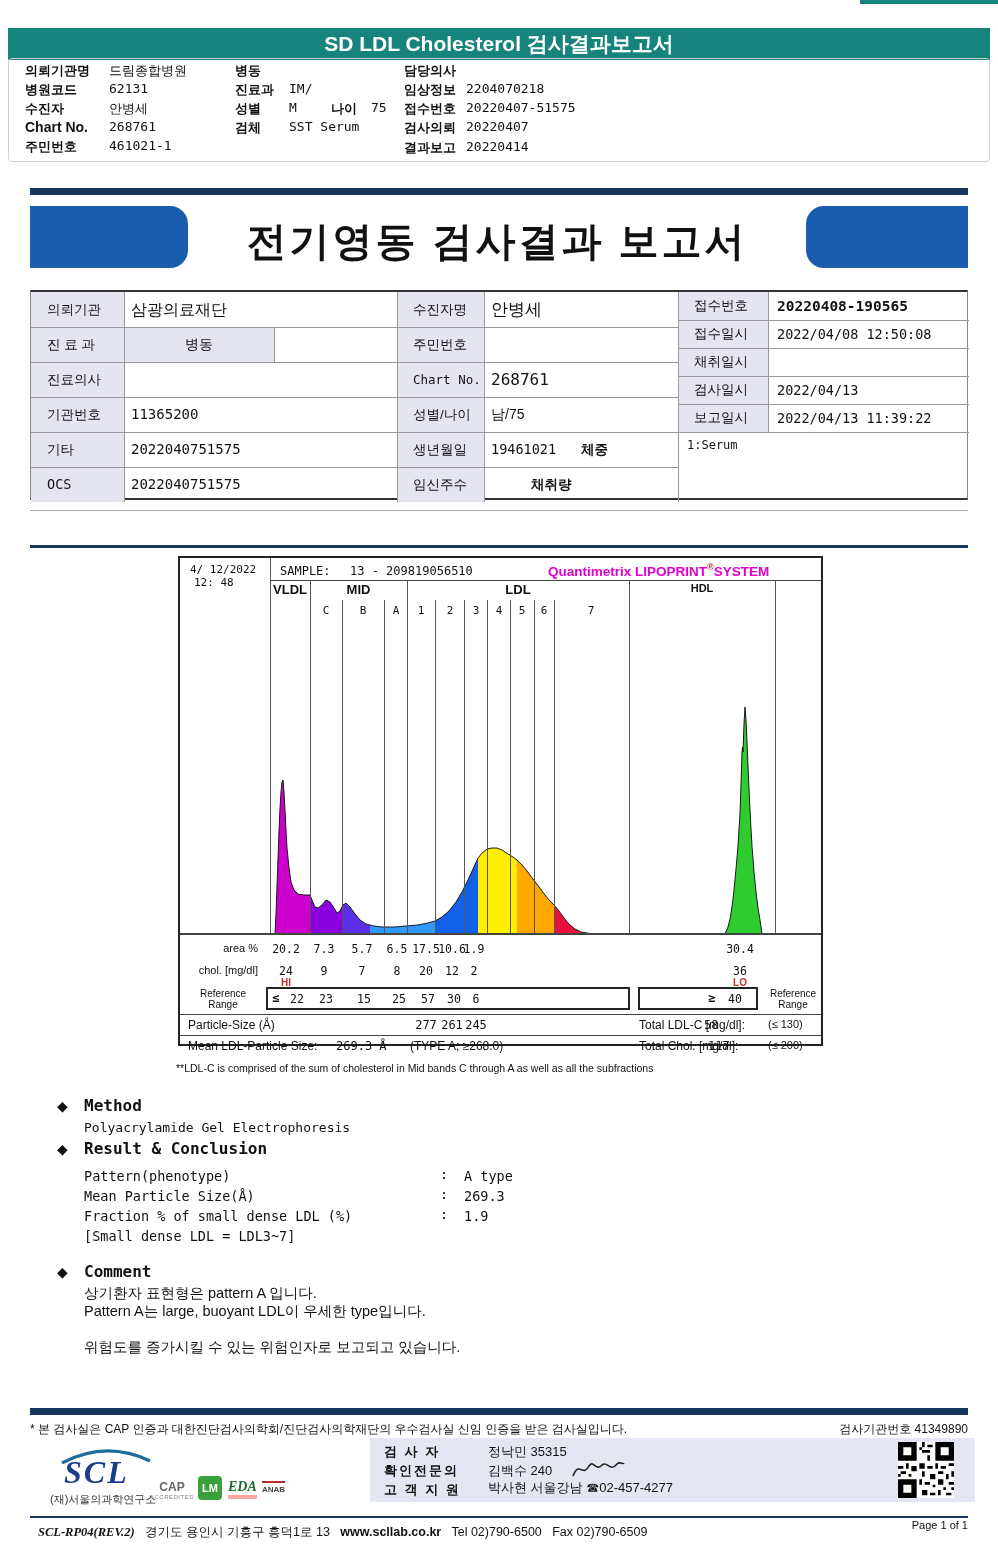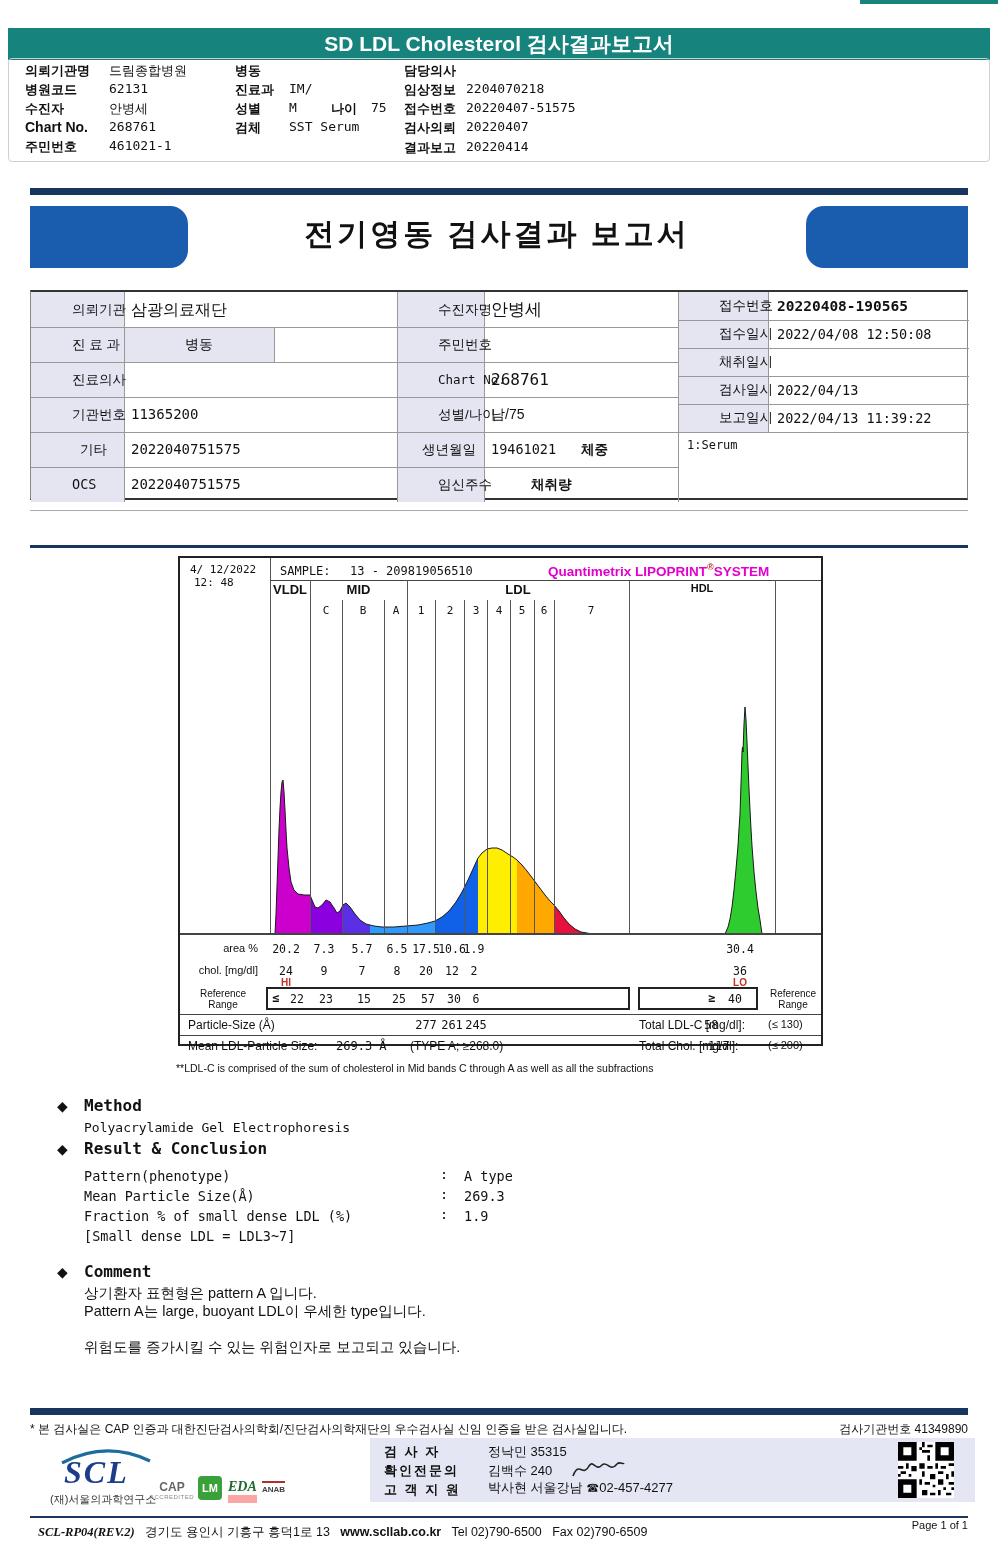--- a/index.html
+++ b/index.html
@@ -10,21 +10,21 @@
   .serif { font-family:"Liberation Serif", serif; }
   .b { font-weight:bold; }
   .ctr { text-align:center; }
   .rt { text-align:right; }
   .vl { position:absolute; width:1px; background:#555; }
   .hl { position:absolute; height:1px; background:#999; }
   .hld { position:absolute; height:1px; background:#444; }
   .lav { background:#E4E5F1; }
   .teal { background:#16837C; }
   .navy { background:#17365D; }
-  .celllab { font-size:13.5px; padding-left:16px;margin-left:25px; }
+  .celllab { font-size:13.5px; padding-left:16px; }
   .red { color:#C03028; }
   .mag { color:#E300CE; }
 </style>
 </head>
 <body>
 
 <div id="page">
 
   <div class="abs teal" style="left:860px;top:0;width:138px;height:4px"></div>
 
@@ -97,21 +97,21 @@
       </div>
     <div style="display:flex;height:19px">
         <span class="b" style="width:62px">결과보고</span>
         <span class="mono">20220414</span>
       </div>
   </div>
 
   <div class="abs navy" style="left:30px;top:188px;width:938px;height:7px"></div>
   <div class="abs" style="left:30px;top:206px;width:158px;height:62px;background:#1A5CAD;border-radius:0 18px 18px 0"></div>
   <div class="abs" style="left:806px;top:206px;width:162px;height:62px;background:#1A5CAD;border-radius:18px 0 0 18px"></div>
-  <div class="abs ctr" style="left:188px;top:214px;width:618px;font-size:30px;font-weight:bold;letter-spacing:3px">전기영동 검사결과 보고서</div>
+  <div class="abs ctr" style="left:188px;top:214px;width:618px;font-size:40px;font-weight:bold;letter-spacing:3px">전기영동 검사결과 보고서</div>
 
   <div class="abs" style="left:30px;top:290px;width:938px;height:210px;border-top:2px solid #333;border-bottom:2px solid #333;border-left:1px solid #888;border-right:1px solid #888">
 
     <div class="abs lav" style="left:0;top:0;width:93px;height:210px"></div>
     <div class="abs lav" style="left:93px;top:35px;width:150px;height:35px"></div>
     <div class="abs lav" style="left:366px;top:0;width:87px;height:210px"></div>
     <div class="abs lav" style="left:647px;top:0;width:90px;height:140px"></div>
 
     <div class="vl" style="left:93px;top:0;height:210px;background:#999"></div>
     <div class="vl" style="left:243px;top:35px;height:35px;background:#999"></div>
@@ -128,33 +128,33 @@
 
     <div class="hl" style="left:647px;top:28px;width:291px"></div>
     <div class="hl" style="left:647px;top:56px;width:291px"></div>
     <div class="hl" style="left:647px;top:84px;width:291px"></div>
     <div class="hl" style="left:647px;top:112px;width:291px"></div>
 
     <div class="abs celllab" style="left:0;top:0;width:93px;line-height:35px">의뢰기관</div>
     <div class="abs celllab" style="left:0;top:35px;width:93px;line-height:35px">진 료 과</div>
     <div class="abs celllab" style="left:0;top:70px;width:93px;line-height:35px">진료의사</div>
     <div class="abs celllab" style="left:0;top:105px;width:93px;line-height:35px">기관번호</div>
-    <div class="abs celllab" style="left:8px;top:140px;width:93px;line-height:35px">기타</div>
+    <div class="abs celllab" style="left:0;top:140px;width:93px;line-height:35px">기타</div>
     <div class="abs celllab mono" style="left:0;top:175px;width:93px;line-height:35px">OCS</div>
     <div class="abs" style="left:100px;top:0;line-height:35px;font-size:16px">삼광의료재단</div>
     <div class="abs ctr" style="left:93px;top:35px;width:150px;line-height:35px;font-size:14px">병동</div>
     <div class="abs mono" style="left:100px;top:105px;line-height:35px;font-size:14px">11365200</div>
     <div class="abs mono" style="left:100px;top:140px;line-height:35px;font-size:14px">2022040751575</div>
     <div class="abs mono" style="left:100px;top:175px;line-height:35px;font-size:14px">2022040751575</div>
 
     <div class="abs celllab" style="left:366px;top:0;width:87px;line-height:35px">수진자명</div>
     <div class="abs celllab" style="left:366px;top:35px;width:87px;line-height:35px">주민번호</div>
     <div class="abs celllab mono" style="left:366px;top:70px;width:87px;line-height:35px;font-size:12.5px">Chart No.</div>
     <div class="abs celllab" style="left:366px;top:105px;width:87px;line-height:35px">성별/나이</div>
-    <div class="abs celllab" style="left:350px;top:140px;width:87px;line-height:35px">생년월일</div>
+    <div class="abs celllab" style="left:366px;top:140px;width:87px;line-height:35px">생년월일</div>
     <div class="abs celllab" style="left:366px;top:175px;width:66px;line-height:35px">임신주수</div>
     <div class="abs" style="left:460px;top:0;line-height:35px;font-size:17px">안병세</div>
     <div class="abs mono" style="left:460px;top:70px;line-height:35px;font-size:16px">268761</div>
     <div class="abs" style="left:460px;top:105px;line-height:35px;font-size:14px">남/75</div>
     <div class="abs mono" style="left:460px;top:140px;line-height:35px;font-size:13.5px">19461021</div>
     <div class="abs b" style="left:550px;top:140px;line-height:35px;font-size:13.5px">체중</div>
     <div class="abs b" style="left:500px;top:175px;line-height:35px;font-size:13.5px">채취량</div>
 
     <div class="abs celllab" style="left:647px;top:0;width:90px;line-height:28px">접수번호</div>
     <div class="abs celllab" style="left:647px;top:28px;width:90px;line-height:28px">접수일시</div>
@@ -348,21 +348,21 @@
     </svg>
     <div class="abs serif b" style="left:14px;top:6px;font-style:italic;font-size:32px;color:#1C3C8C;letter-spacing:2px">SCL</div>
     <div class="abs" style="left:0;top:44px;font-size:11px;color:#333">(재)서울의과학연구소</div>
   </div>
 
   <div class="abs" style="left:150px;top:1480px;width:44px;text-align:center">
     <div class="b" style="font-size:12px;color:#666">CAP</div>
     <div style="font-size:6px;color:#888;letter-spacing:0.5px">ACCREDITED</div>
   </div>
   <div class="abs ctr" style="left:198px;top:1476px;width:24px;height:24px;background:#3AA13A;border-radius:4px;color:#fff;font-weight:bold;font-size:11px;line-height:24px">LM</div>
-  <div class="abs serif b" style="left:228px;top:1479px;font-style:italic;font-size:14px;color:#1E6B30;border-bottom:8px solid #fca5a5">EDA</div>
+  <div class="abs serif b" style="left:228px;top:1479px;font-style:italic;font-size:14px;color:#1E6B30;border-bottom:4px solid #fca5a5">EDA</div>
   <div class="abs b" style="left:262px;top:1481px;font-size:8px;color:#444;border-top:2px solid #B03030;padding-top:2px">ANAB</div>
 
   <div class="abs navy" style="left:30px;top:1516px;width:938px;height:2px"></div>
   <div class="abs" style="left:38px;top:1524px;font-size:12.5px">
     <span class="serif b" style="font-style:italic">SCL-RP04(REV.2)</span>&nbsp;&nbsp;
     <span>경기도 용인시 기흥구 흥덕1로 13</span>&nbsp;&nbsp;
     <span class="b">www.scllab.co.kr</span>&nbsp;&nbsp;
     <span>Tel 02)790-6500</span>&nbsp;&nbsp;
     <span>Fax 02)790-6509</span>
   </div>

